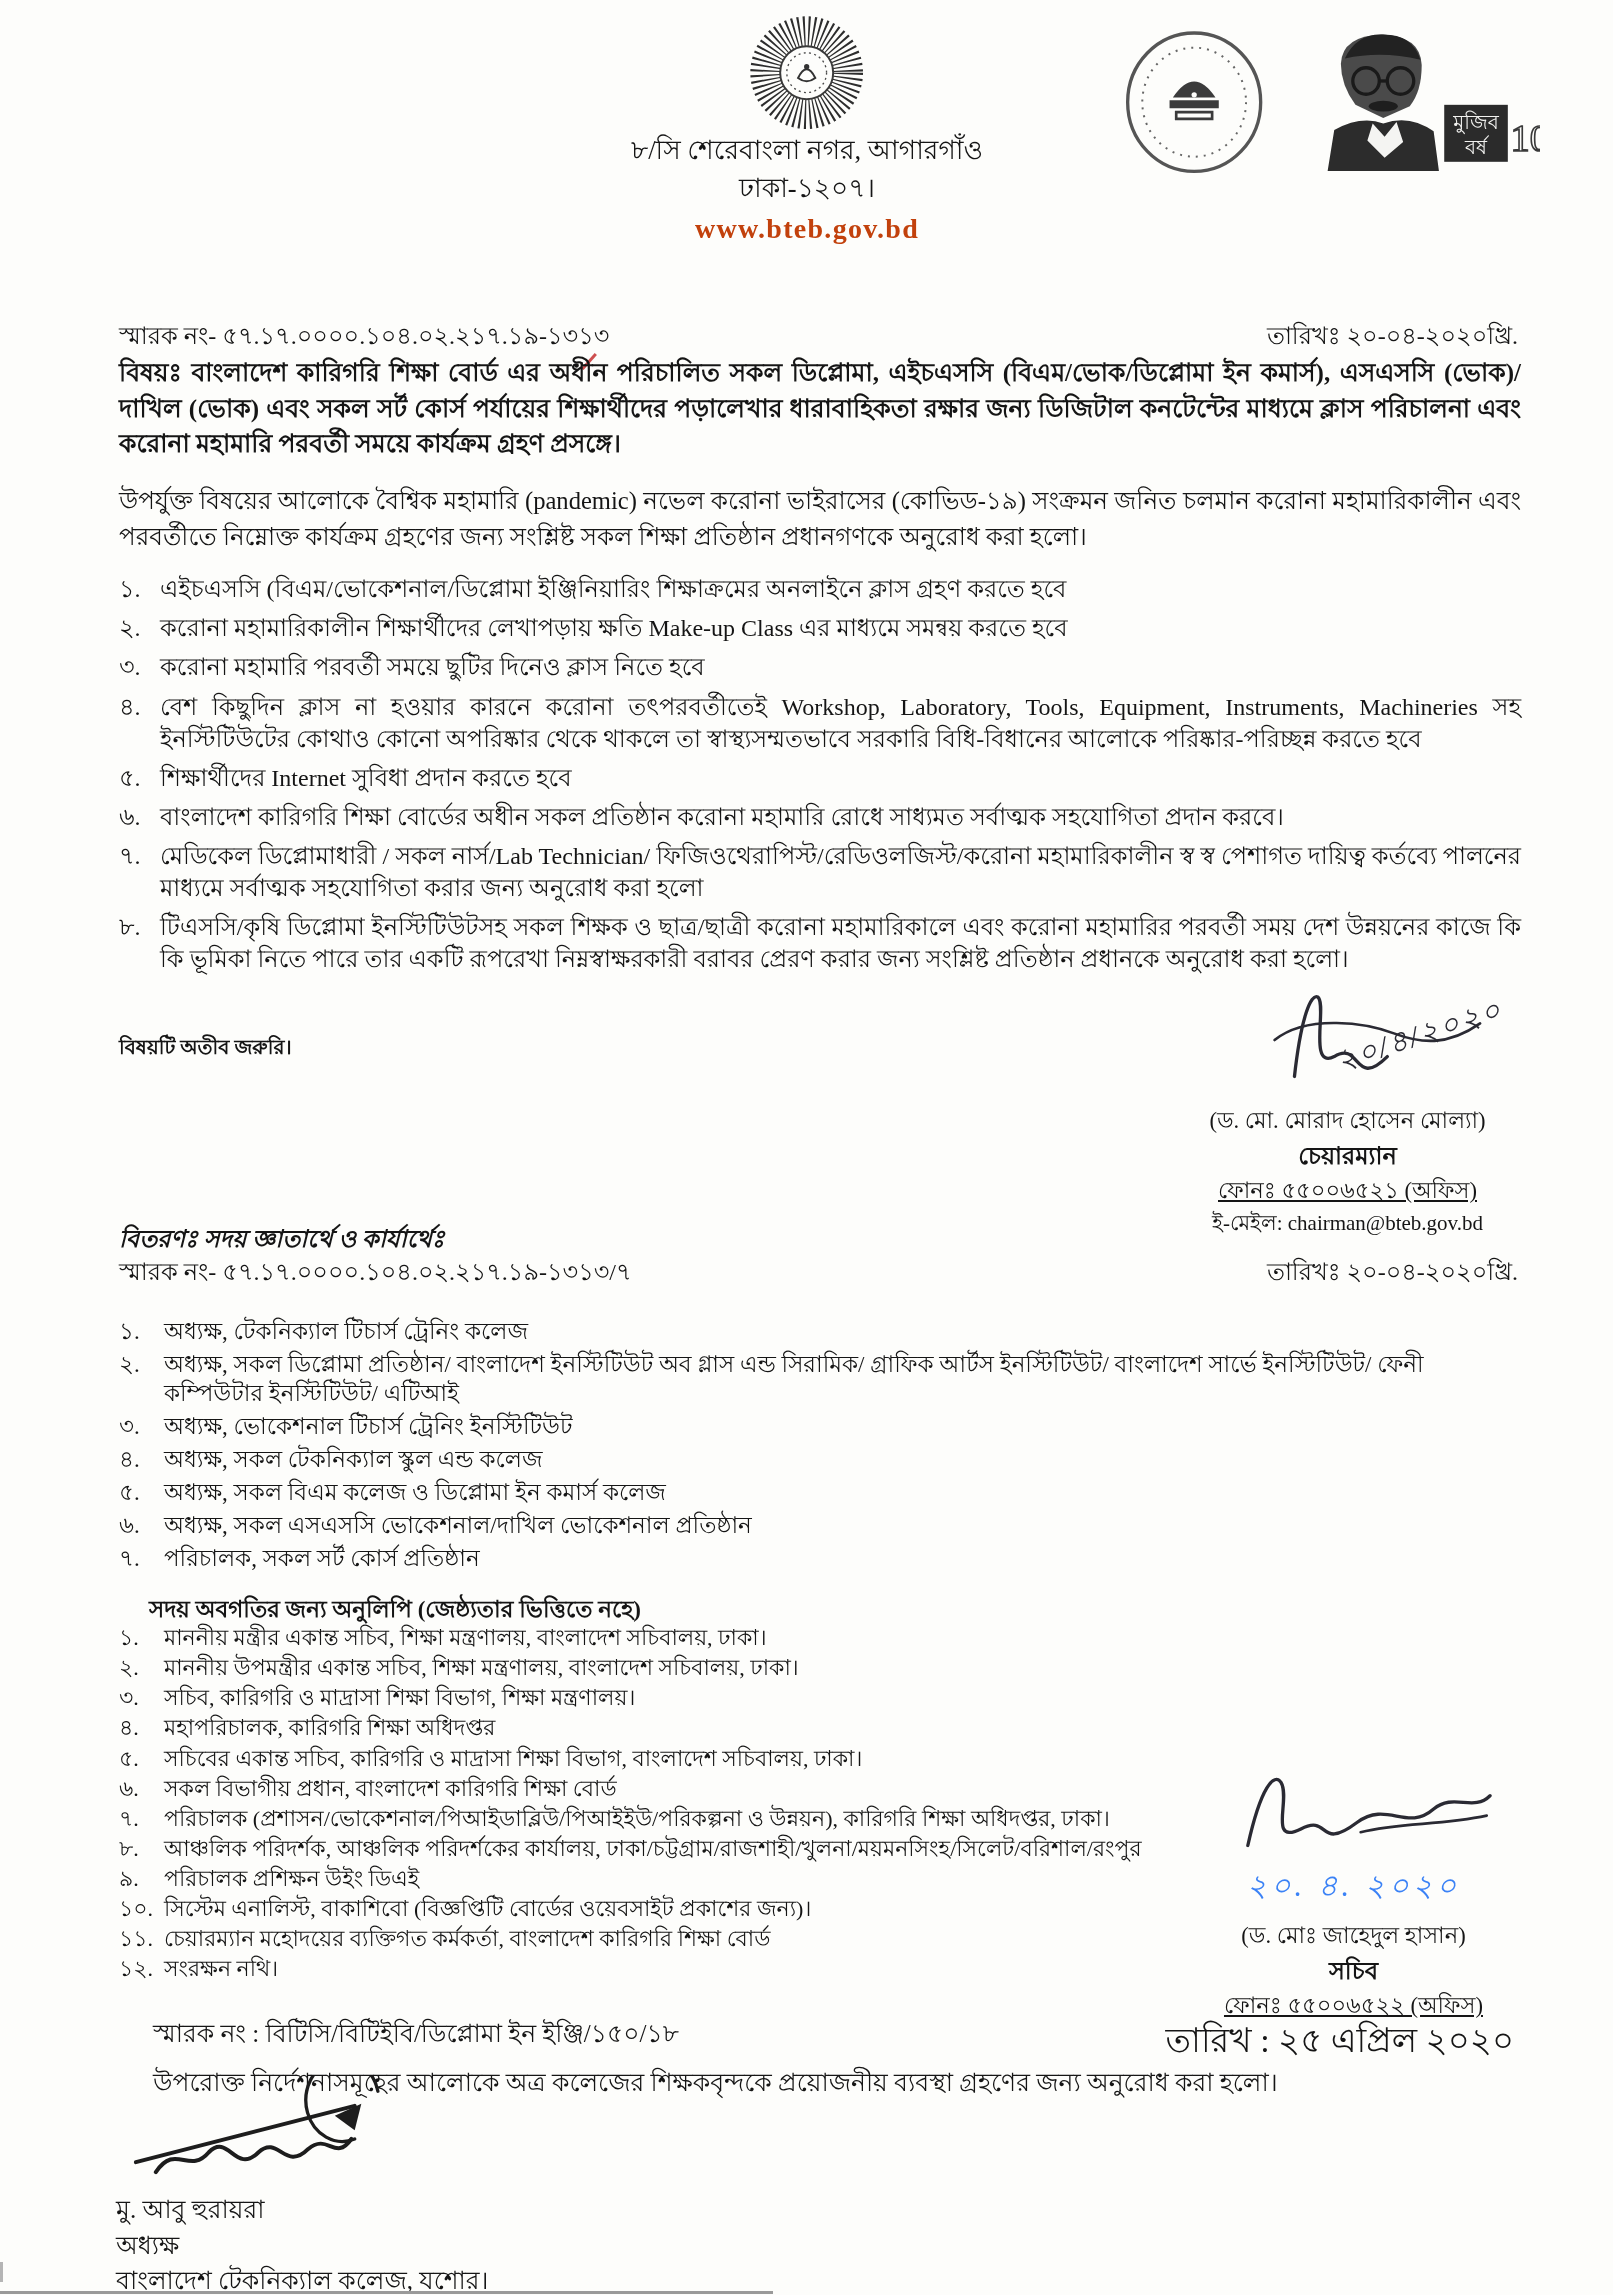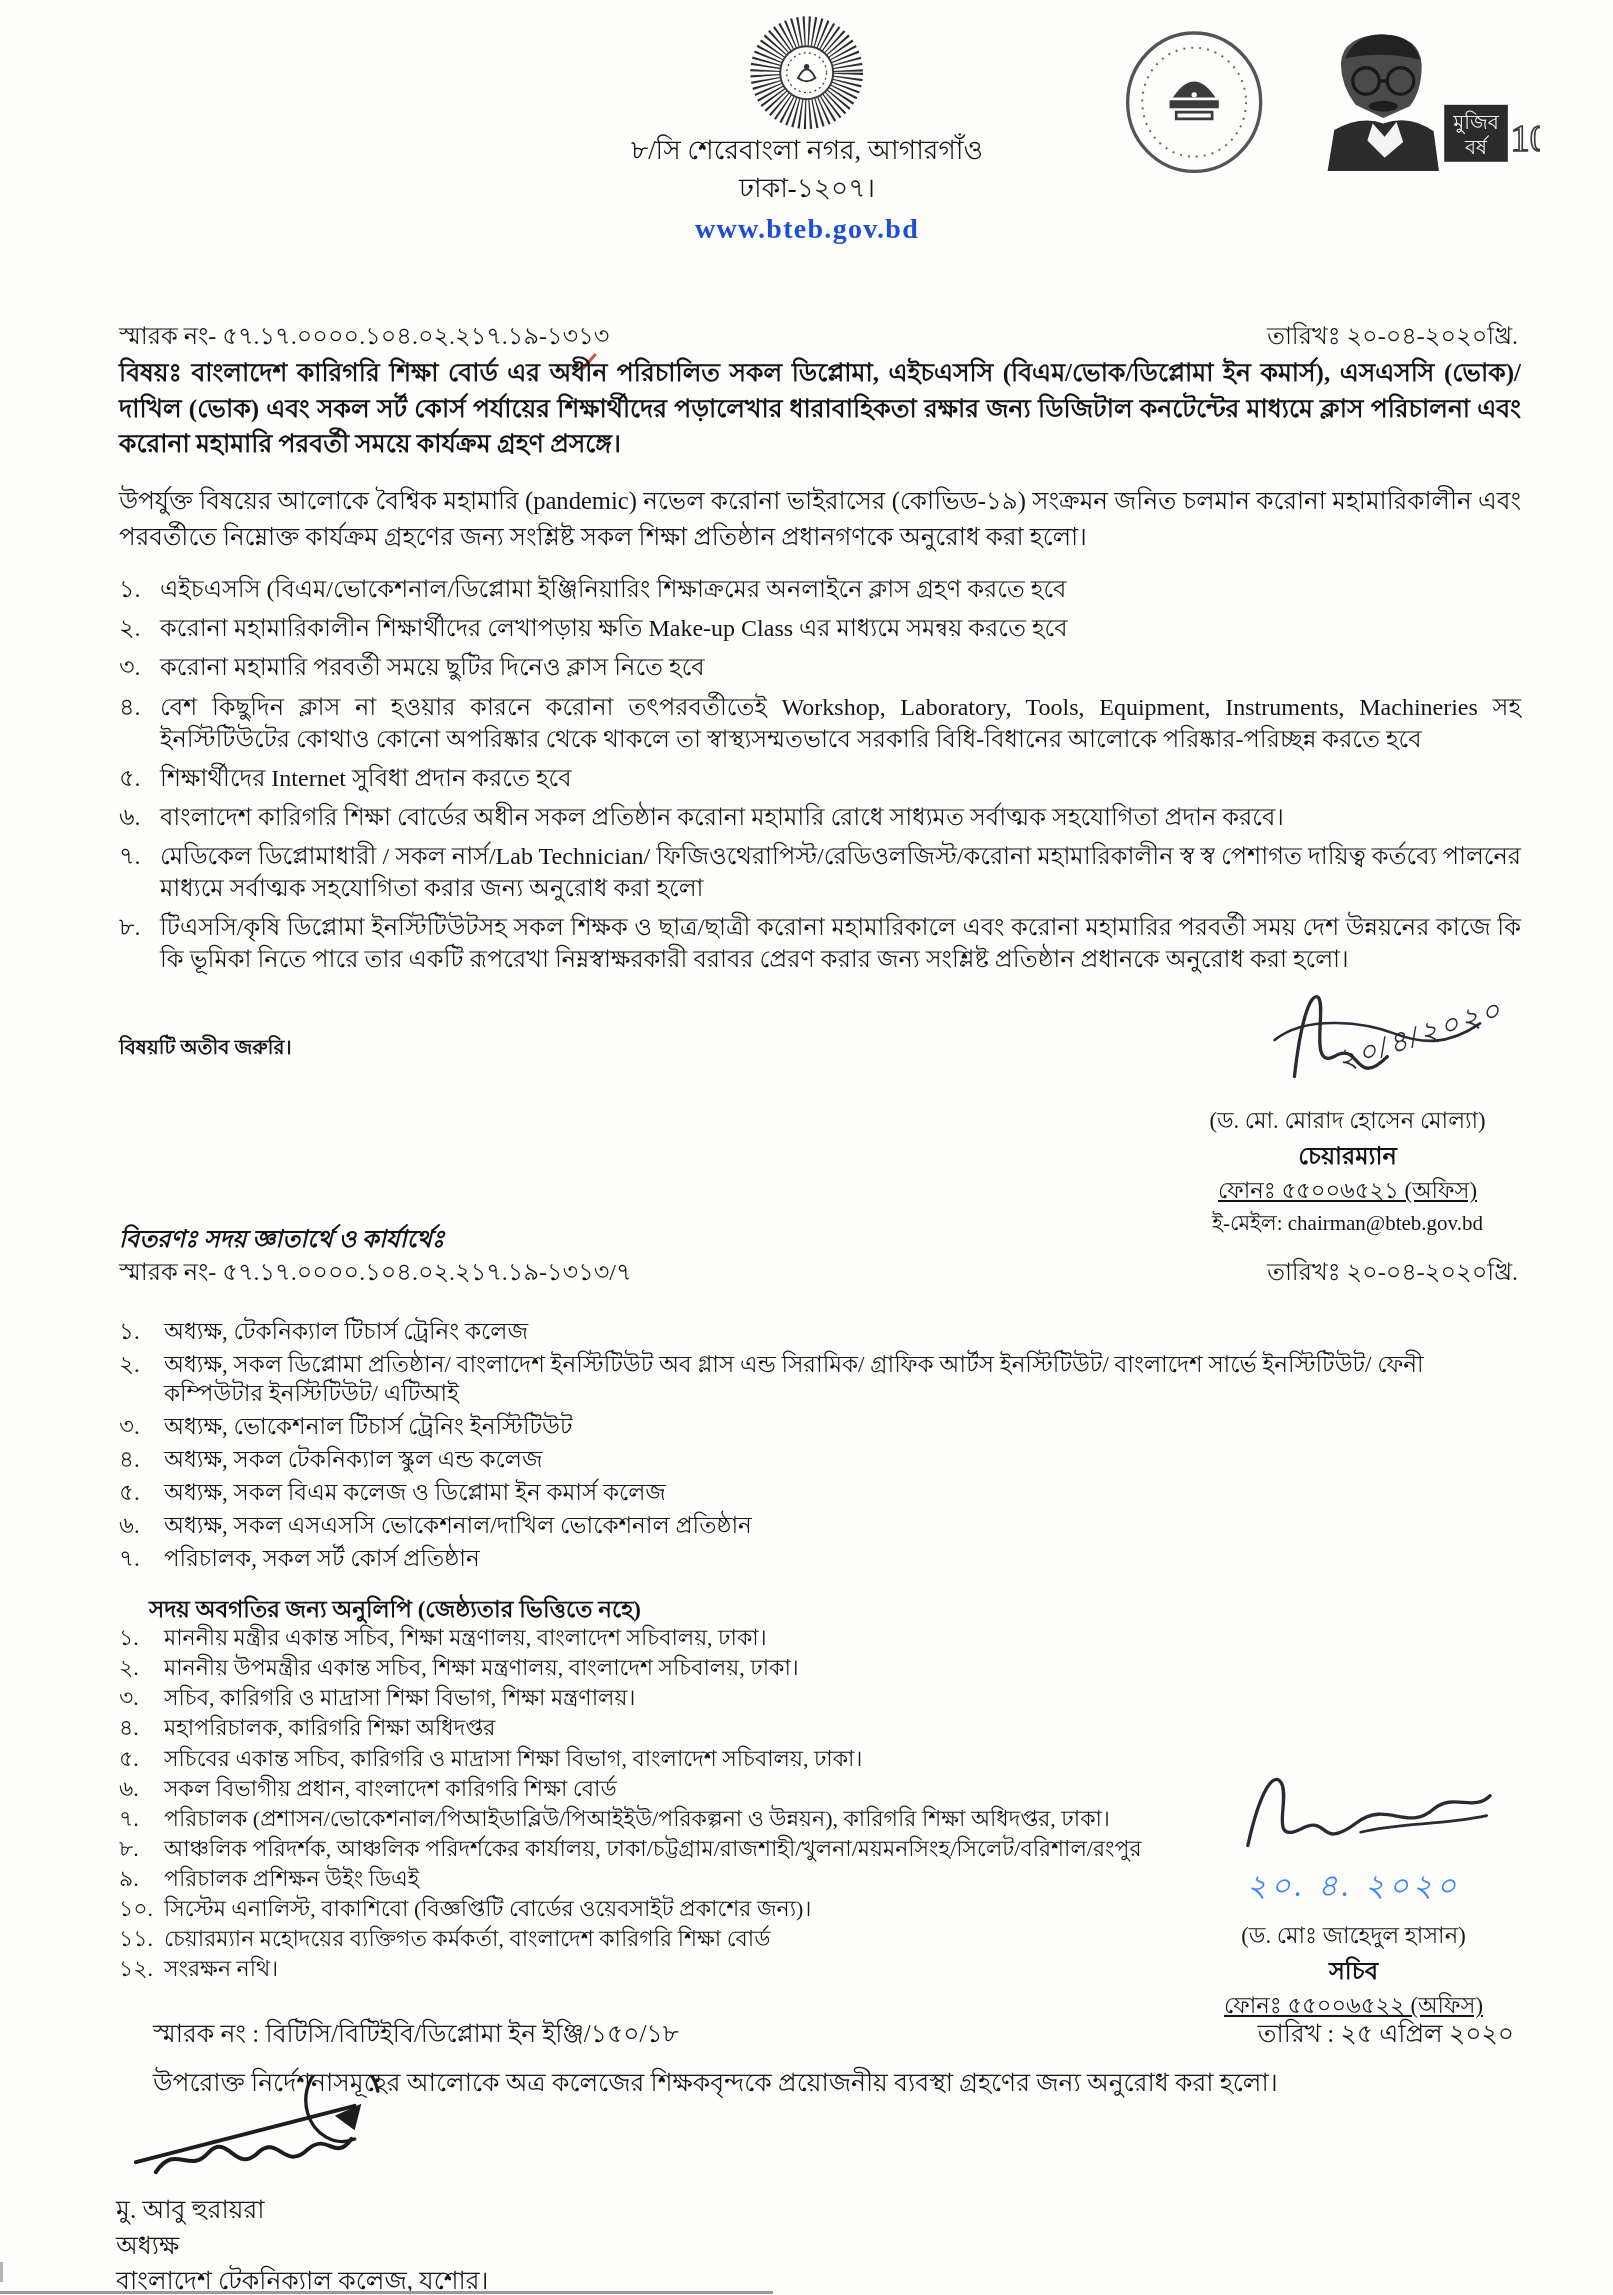--- a/index.html
+++ b/index.html
@@ -13,21 +13,21 @@
     overflow:hidden;
   }
   
   .header-center{
     position:absolute;top:14.6px;left:0;width:100%;
     display:flex;flex-direction:column;align-items:center;text-align:center;
   }
   .seal-wrap{width:116px;height:116px;margin-bottom:5.3px;}
   .org-name{font-size:36px;font-weight:bold;line-height:1.15;margin-bottom:8px;letter-spacing:0.7px;}
   .addr{font-size:26.5px;line-height:1.1;margin-bottom:9.3px;}
-  .website{font-size:28px;font-weight:bold;letter-spacing:1.3px;color:#1d4ed8;}
+  .website{font-size:28px;font-weight:bold;letter-spacing:1.3px;color:#c2410c;}
   .right-seal{position:absolute;left:1123px;top:30.5px;width:143px;height:143px;}
   .mujib-logo{position:absolute;left:1314px;top:24px;width:226px;height:159px;}
   
   .memo-row{
     position:absolute;left:119px;right:96px;
     display:flex;justify-content:space-between;align-items:baseline;
     font-size:24px;
     gap:44px;
   }
   .memo-row .right{text-align:right;}
@@ -82,21 +82,21 @@
     font-size:22px;line-height:1.22;display:flex;flex-direction:column;gap:3.3px;
   }
   .litem{display:flex;gap:8px;}
   .litem .num{min-width:37px;flex:none;}
   .litem .txt{flex:1;}
   
   .memo3-row{
     position:absolute;left:153px;right:100px;top:2014px;
     display:flex;justify-content:space-between;align-items:flex-start;font-size:25px;
   }
-  .memo3-row .right{font-size:25px;}
+  .memo3-row .right{font-size:34px;}
   .instruction{
     position:absolute;left:153px;right:332px;top:2065px;
     font-size:25px;line-height:1.4;
   }
   .principal-block{
     position:absolute;left:116px;top:2076px;width:630px;
     display:flex;flex-direction:column;align-items:flex-start;
   }
   .principal-block .pline{font-size:25px;line-height:1.42;}
   

